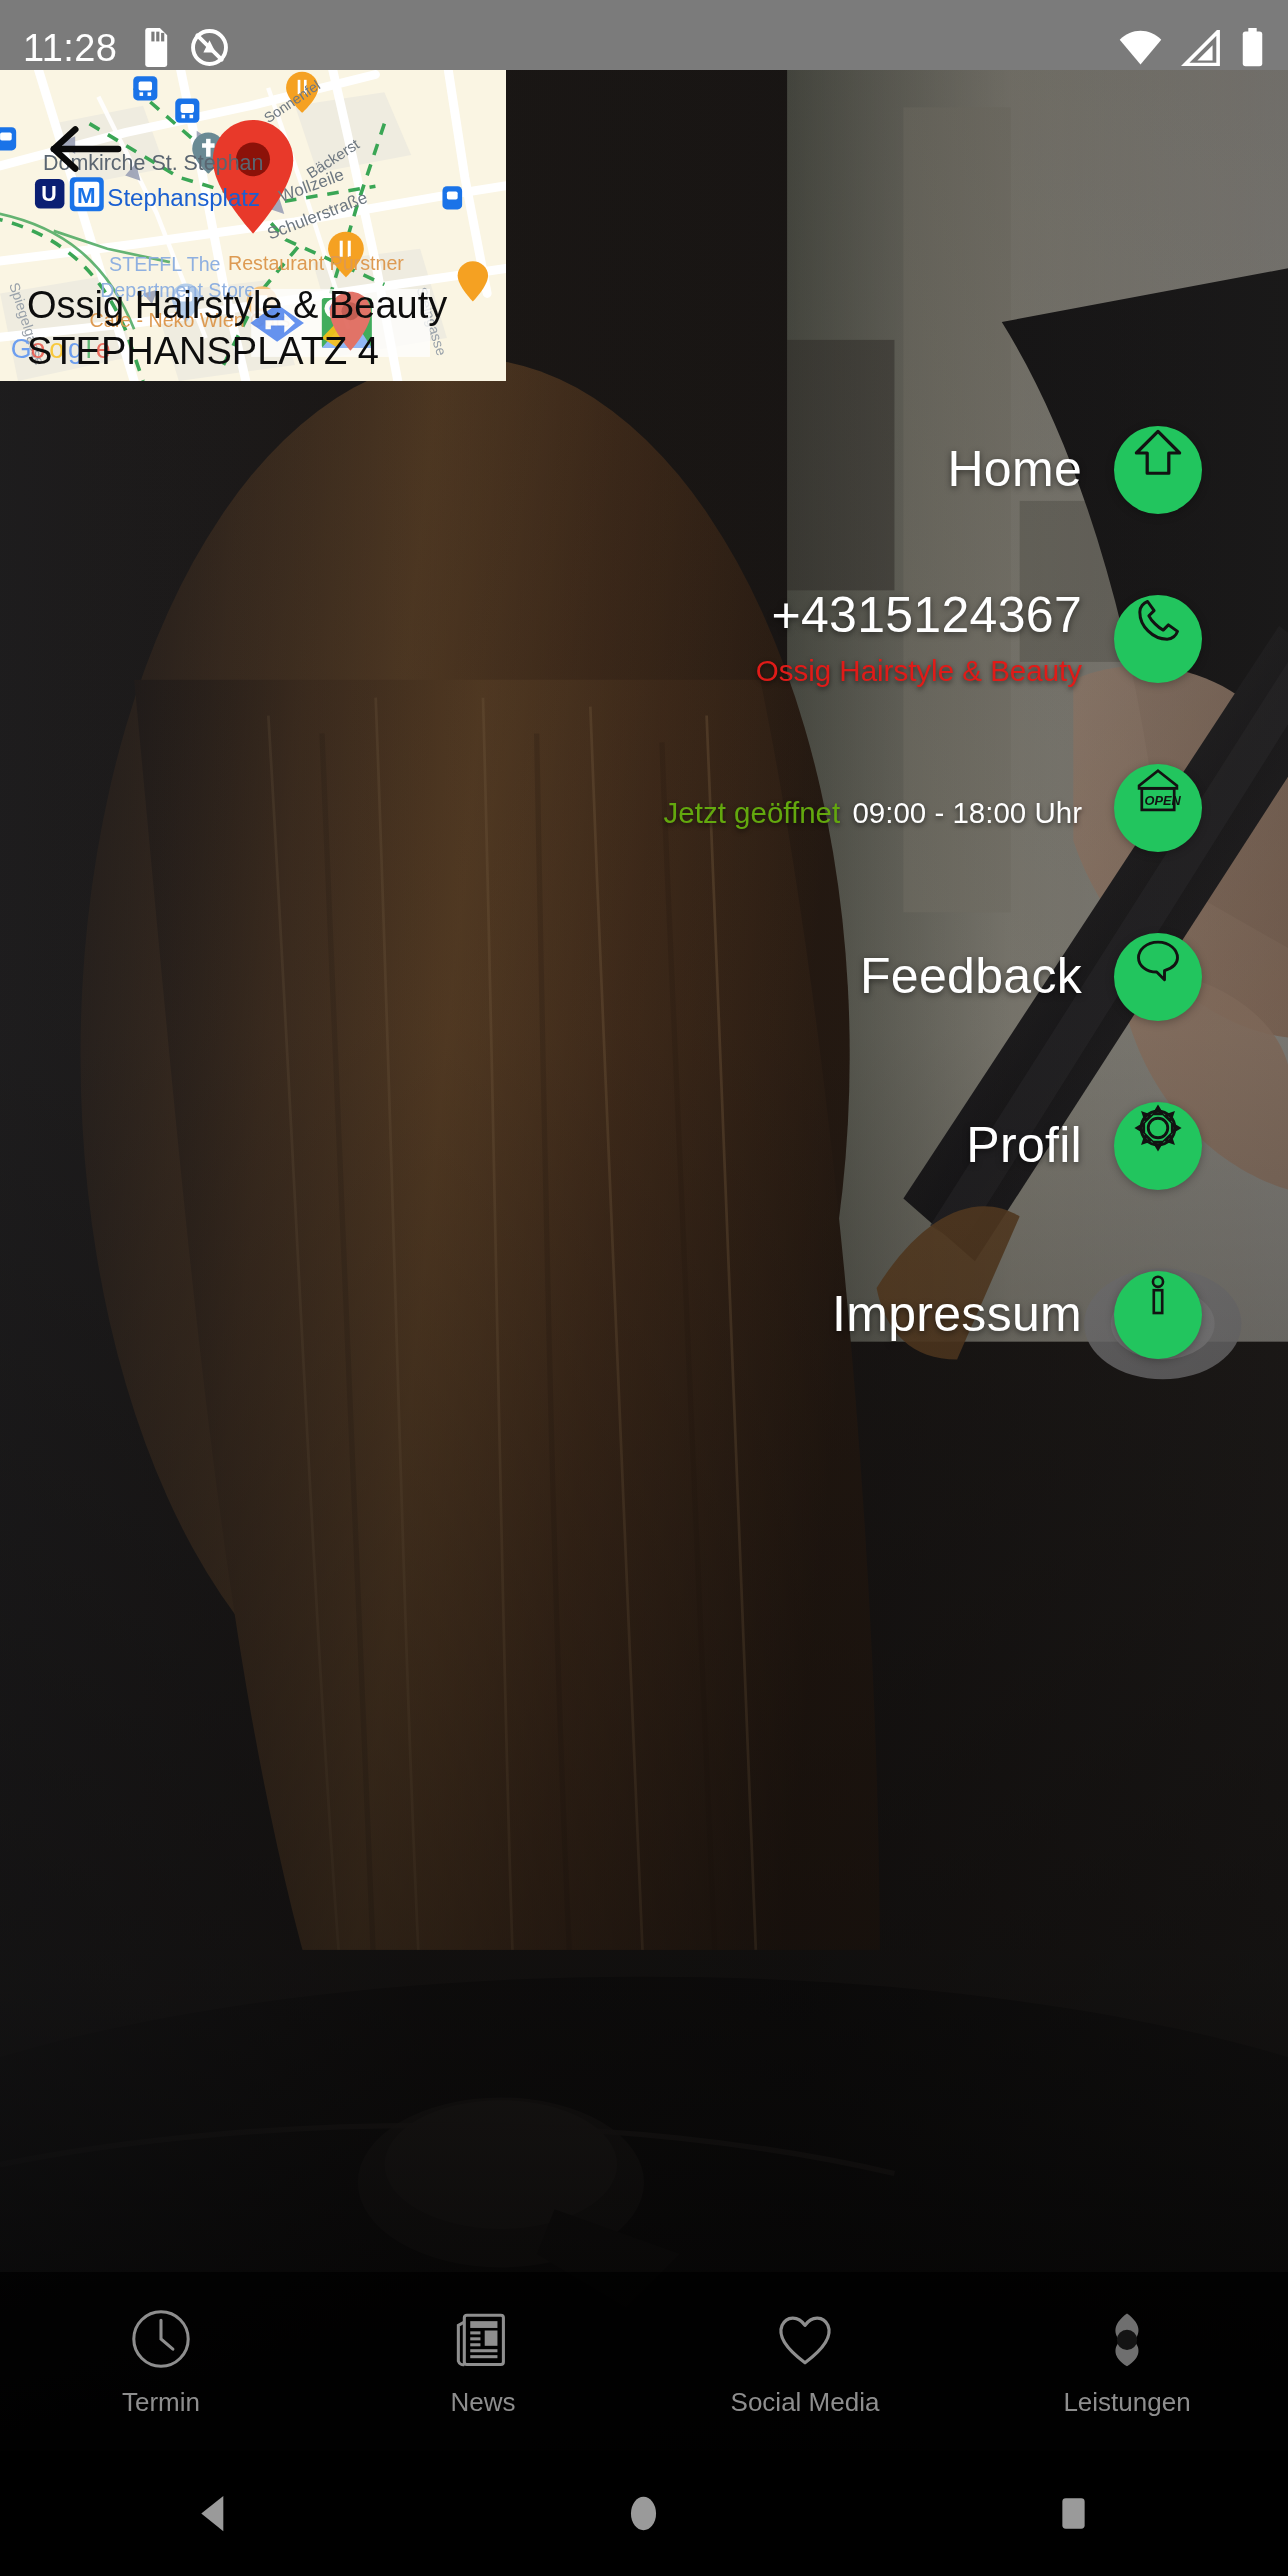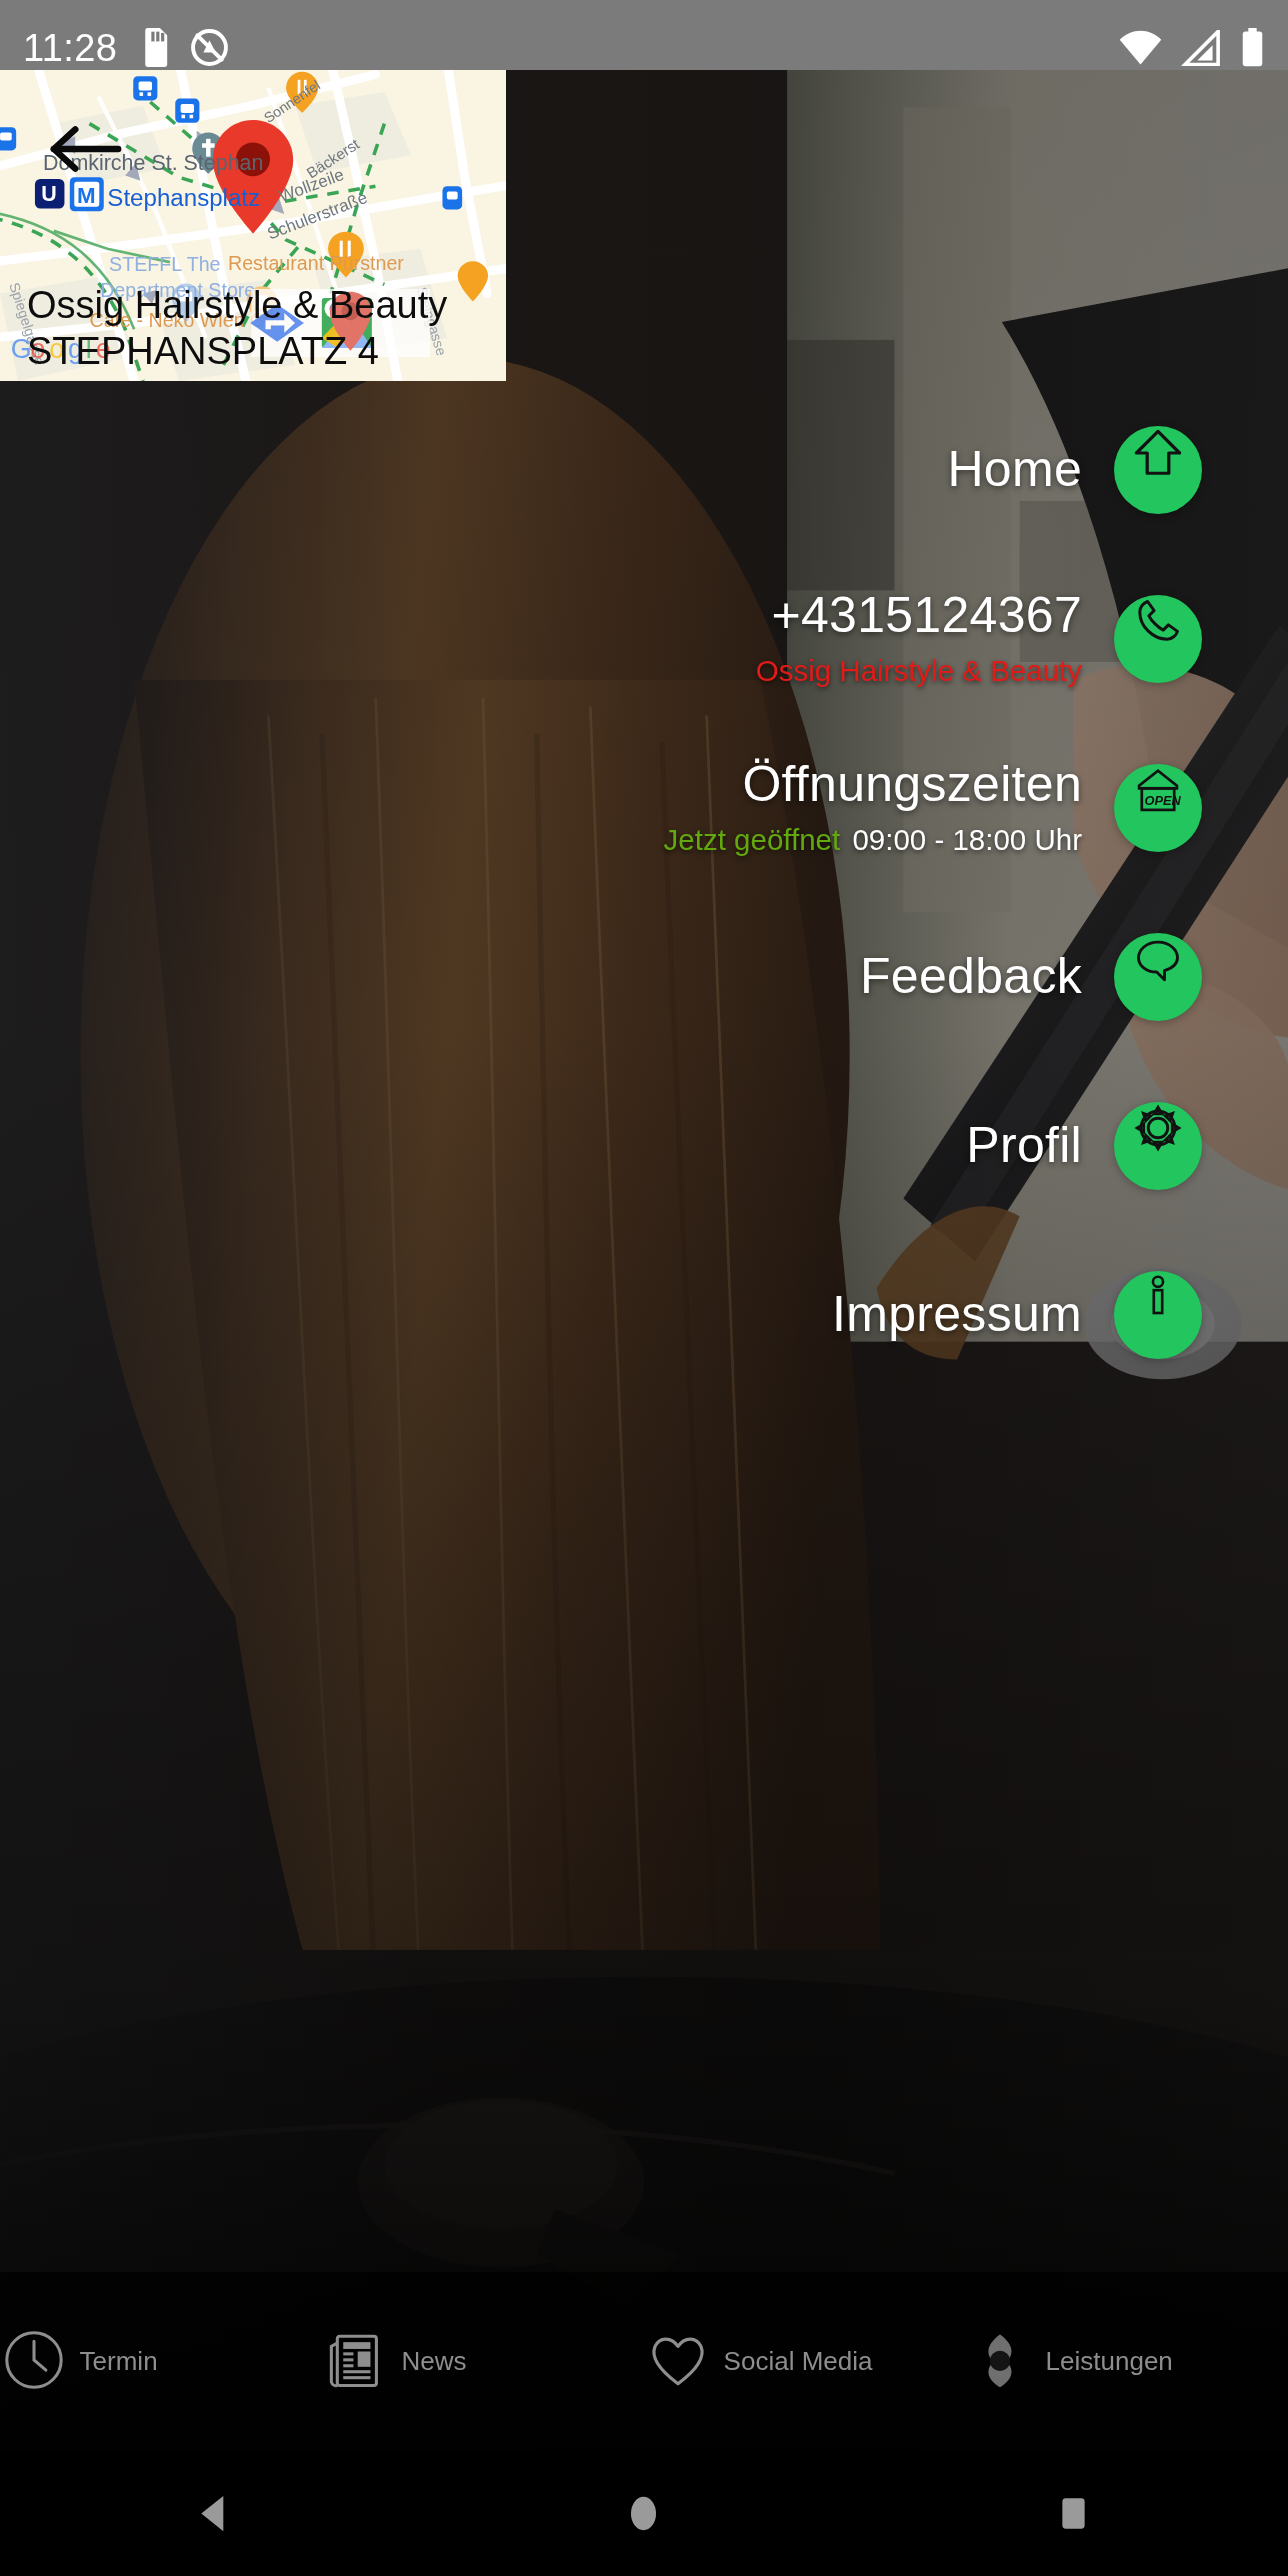--- a/index.html
+++ b/index.html
@@ -78,21 +78,21 @@
     display:flex; align-items:flex-start; justify-content:center;
     box-shadow:0 1.8px 9px rgba(0,0,0,.28);
   }
 
   
   .bottomnav{
     position:absolute; left:0; bottom:125px; width:1288px; height:179px;
     background:rgba(0,0,0,.72); z-index:40;
     display:flex; align-items:center;
   }
-  .bn-item{ flex:1; display:flex; flex-direction:row; align-items:center; gap:11.6px; }
+  .bn-item{ flex:1; display:flex; flex-direction:column; align-items:center; gap:11.6px; }
   .bn-label{ color:#8e8e8e; font-size:26px; font-weight:400; }
 
   
   .androidnav{
     position:absolute; left:0; bottom:0; width:1288px; height:125px;
     background:#000; z-index:50;
     display:flex; align-items:center; justify-content:space-around;
   }
   .an-btn{ width:161px; display:flex; align-items:center; justify-content:center; }
 </style>
@@ -388,21 +388,20 @@
       <div class="menu-icon">
         <svg width="52" height="52" viewBox="0 0 40 40">
             <path d="M12 5 C 9 6, 6 9, 6 13 C 6 24, 16 34, 27 34 C 31 34, 34 31, 35 28 L 28 23 L 24 27 C 20 25, 15 20, 13 16 L 17 12 Z" fill="none" stroke="#121212" stroke-width="2.3" stroke-linejoin="round"></path>
           </svg>
       </div>
     </div>
 
 
     <div class="menu-row">
       <div class="menu-texts">
-        <div class="menu-label">Öffnungszeiten</div>
         <div class="menu-sub">
           <span class="sub-open">Jetzt geöffnet</span>
           <span class="sub-hours" style="margin-left:4px;">09:00 - 18:00 Uhr</span>
         </div>
       </div>
       <div class="menu-icon">
         <svg width="54" height="54" viewBox="0 0 40 40">
           <path d="M20 5 L 34 16 L 34 18 L 6 18 L 6 16 Z" fill="none" stroke="#121212" stroke-width="2"></path>
           <rect x="8" y="18" width="24" height="16" fill="none" stroke="#121212" stroke-width="2"></rect>
           <text x="10" y="30" font-family="Liberation Sans, sans-serif" font-size="9.5" font-style="italic" font-weight="bold" fill="#121212">OPEN</text>

